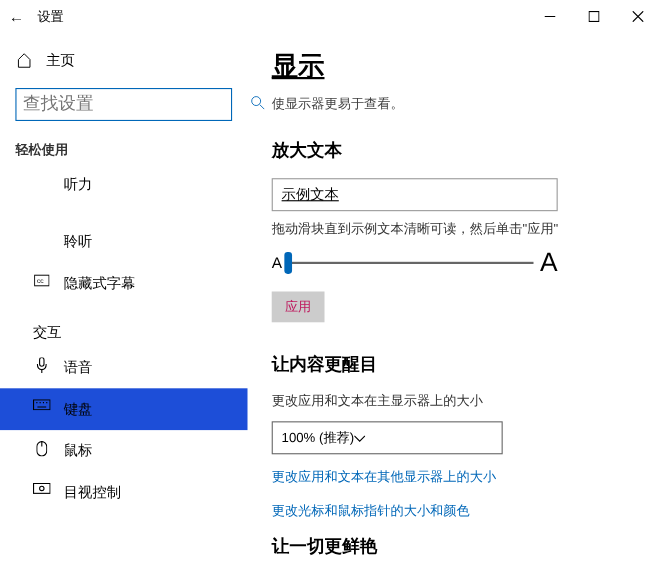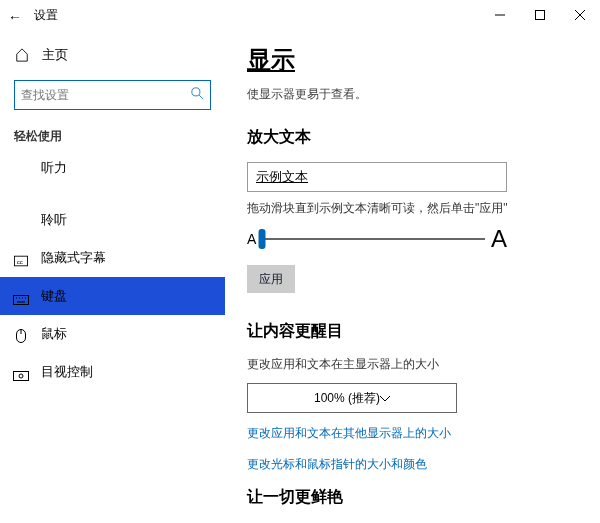--- a/index.html
+++ b/index.html
@@ -8,40 +8,40 @@
   .titlebar .back { width: 30px; height: 30px; display: flex; align-items: center; justify-content: center; font-size: 14px; }
   .titlebar .title { font-size: 12px; margin-left: 4px; }
   .titlebar .spacer { flex: 1; }
   .winbtn { width: 40px; height: 30px; display: flex; align-items: center; justify-content: center; }
   .winbtn svg { width: 10px; height: 10px; }
   .container { display: flex; height: calc(100% - 30px); }
   .sidebar { width: 225px; padding: 8px 0 0 0; }
   .home-row { display: flex; align-items: center; padding: 8px 14px; font-size: 13px; }
   .home-row .icon { width: 16px; margin-right: 12px; display: flex; justify-content: center; }
   .searchbox { margin: 8px 14px; height: 30px; border: 1px solid #0067b8; display: flex; align-items: center; padding: 0 6px; }
-  .searchbox input { border: none; outline: none; flex: 1; font-size: 12px; background: transparent; }
+  .searchbox input { border: none; outline: none; flex: 1; font-size: 16px; background: transparent; }
   .searchbox .sicon { color: #0067b8; font-size: 13px; }
   .cat-header { padding: 10px 14px 4px 14px; font-size: 12px; font-weight: bold; color: #333; }
-  .navitem { display: flex; align-items: flex-end; padding: 10px 13px; font-size: 13px; }
+  .navitem { display: flex; align-items: flex-start; padding: 10px 30px; font-size: 13px; }
   .navitem.selected { background: #1d4ed8; }
   .navitem .icon { width: 16px; margin-right: 12px; display: flex; justify-content: center; }
   .main { flex: 1; padding: 14px 22px 0 22px; overflow: hidden; }
   .h1 { font-size: 24px; font-weight: 600; margin-bottom: 10px; text-decoration: underline; }
   .sub { font-size: 12px; color: #404040; margin-bottom: 24px; }
   .h2 { font-size: 16px; font-weight: 600; margin-bottom: 14px; }
   .samplebox { width: 260px; height: 30px; border: 1px solid #999; display: flex; align-items: center; padding: 0 8px; font-size: 13px; margin-bottom: 8px; text-decoration: underline; }
   .hint { font-size: 12px; color: #333; margin-bottom: 8px; }
   .slider-row { display: flex; align-items: center; width: 260px; margin-bottom: 12px; }
   .slider-row .small-a { font-size: 14px; margin-right: 6px; }
   .slider-row .big-a { font-size: 24px; margin-left: 6px; }
   .slider-track { flex: 1; height: 2px; background: #666; position: relative; }
   .slider-thumb { position: absolute; left: 0%; top: 50%; transform: translate(-50%, -50%); width: 7px; height: 20px; background: #0067b8; border-radius: 3px; }
-  .apply-btn { width: 48px; height: 28px; background: #ccc; color: #0f172a; display: flex; align-items: center; justify-content: center; font-size: 12px; margin-bottom: 28px; }
+  .apply-btn { width: 48px; height: 28px; background: #ccc; color: #be185d; display: flex; align-items: center; justify-content: center; font-size: 12px; margin-bottom: 28px; }
   .desc { font-size: 12px; color: #333; margin-bottom: 10px; }
-  .dropdown { width: 210px; height: 30px; border: 1px solid #666; display: flex; align-items: center; justify-content: center; padding: 0 8px; font-size: 12px; margin-bottom: 12px; }
+  .dropdown { width: 210px; height: 30px; border: 1px solid #666; display: flex; align-items: center; justify-content: flex-start; padding: 0 8px; font-size: 12px; margin-bottom: 12px; }
   .link { font-size: 12px; color: #0067b8; margin-bottom: 14px; display: block; }
 </style>
 </head>
 <body>
 
 <div class="titlebar">
   <div class="back">←</div>
   <div class="title">设置</div>
   <div class="spacer"></div>
   <div class="winbtn">
@@ -95,21 +95,34 @@
     <div class="navitem">
       <span class="icon">
         <svg width="14" height="12" viewBox="0 0 16 12">
             <rect x="0.5" y="0.5" width="15" height="11" fill="none" stroke="#000"></rect>
             <text x="3" y="9" font-size="7" fill="#000">cc</text>
           </svg>
       </span>
       <span>隐藏式字幕</span>
     </div>
 
+    <div class="navitem" style="padding-top:16px;padding-bottom:4px">
+      <span>交互</span>
+    </div>
 
+    <div class="navitem">
+      <span class="icon">
+        <svg width="10" height="14" viewBox="0 0 10 14">
+            <rect x="3" y="0" width="4" height="8" rx="2" fill="none" stroke="#000"></rect>
+            <path d="M1 6 Q1 11 5 11 Q9 11 9 6" fill="none" stroke="#000"></path>
+            <line x1="5" y1="11" x2="5" y2="14" stroke="#000"></line>
+          </svg>
+      </span>
+      <span>语音</span>
+    </div>
     <div class="navitem selected">
       <span class="icon">
         <svg width="16" height="10" viewBox="0 0 16 10">
             <rect x="0.5" y="0.5" width="15" height="9" fill="none" stroke="#000"></rect>
             <line x1="3" y1="3" x2="4" y2="3" stroke="#000"></line>
             <line x1="6" y1="3" x2="7" y2="3" stroke="#000"></line>
             <line x1="9" y1="3" x2="10" y2="3" stroke="#000"></line>
             <line x1="12" y1="3" x2="13" y2="3" stroke="#000"></line>
             <line x1="4" y1="7" x2="12" y2="7" stroke="#000"></line>
           </svg>

